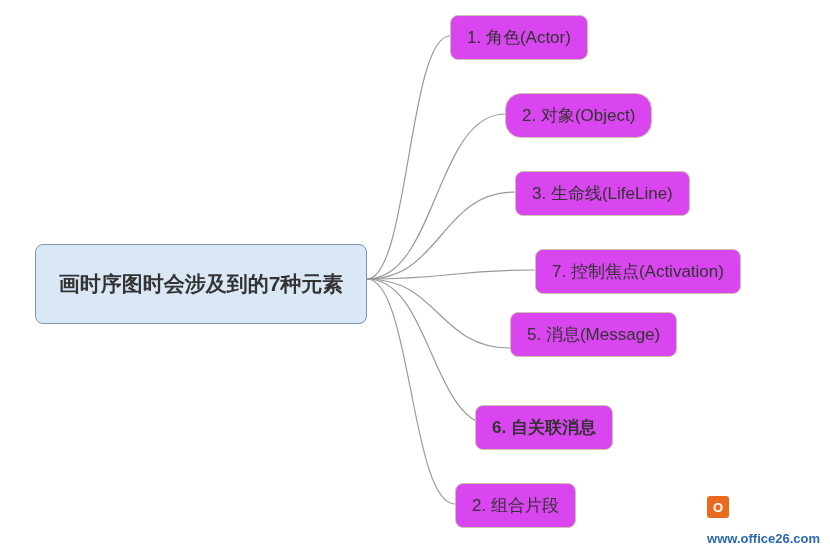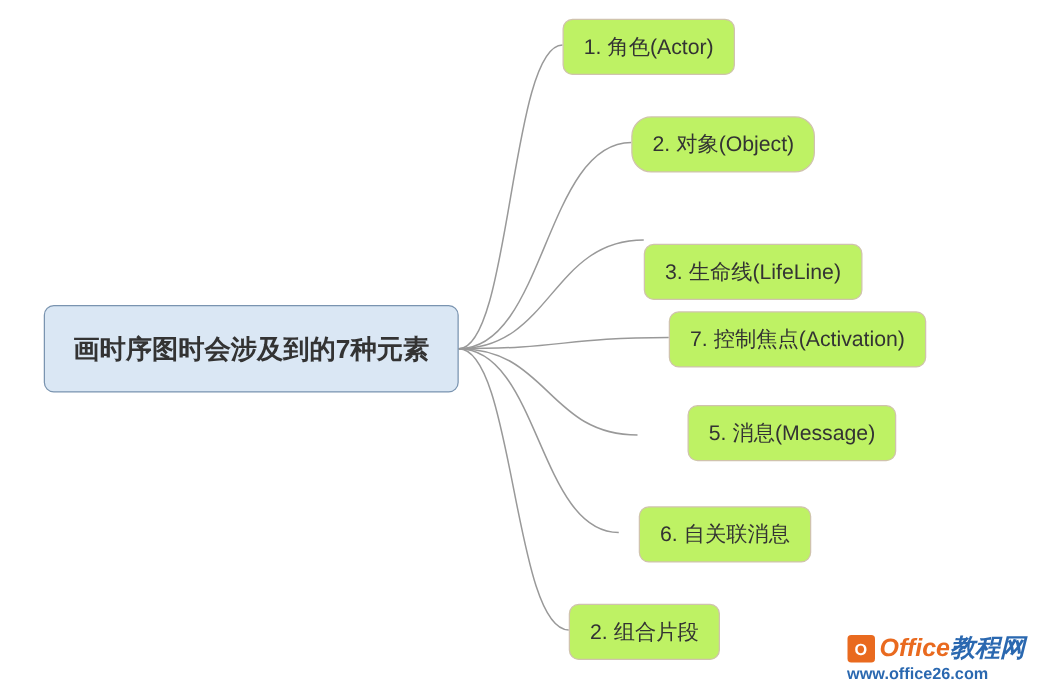--- a/index.html
+++ b/index.html
@@ -13,34 +13,34 @@
       position: relative;
       background: #ffffff;
       font-family: "Microsoft YaHei", "PingFang SC", sans-serif;
       overflow: hidden;
     }
     .root-node {
       position: absolute;
       left: 35px;
       top: 244px;
       width: 332px;
-      height: 70px;
+      height: 80px;
       background: #dae7f4;
       border: 1px solid #7a94b0;
       border-radius: 8px;
       display: flex;
       align-items: center;
       justify-content: center;
       font-size: 21px;
       font-weight: bold;
       color: #333;
     }
     .child-node {
       position: absolute;
-      background: #bef264;
+      background: #d946ef;
       border: 1px solid #d0c3ad;
       border-radius: 8px;
       padding: 10px 16px;
       font-size: 17px;
       color: #333;
       white-space: nowrap;
     }
     .svg-layer {
       position: absolute;
       left: 0;
@@ -82,21 +82,21 @@
       font-size: 20px;
       font-weight: bold;
       font-style: italic;
     }
     .wm-office { color: #e96a1f; }
     .wm-suffix { color: #2a68b0; }
     .wm-url {
       font-size: 13px;
       color: #2a68b0;
       font-weight: bold;
-      margin-top: 2px;
+      margin-top: 14px;
     }
   </style>
 </head>
 <body>
 
 <svg class="svg-layer">
     <path d="M 367 279 C 408.5 279, 408.5 36, 450 36" class="connector"></path>
     <path d="M 367 279 C 436 279, 436 114, 505 114" class="connector"></path>
     <path d="M 367 279 C 441 279, 441 192, 515 192" class="connector"></path>
     <path d="M 367 279 C 451 279, 451 270, 535 270" class="connector"></path>
@@ -105,28 +105,25 @@
     <path d="M 367 279 C 411 279, 411 504, 455 504" class="connector"></path>
   </svg>
 
 <div class="root-node">
   <span>画时序图时会涉及到的7种元素</span>
 </div>
 
 <div id="children-container">
     <div class="child-node" style="left: 450px; top: 15px;"><span>1. 角色(Actor)</span></div>
     <div class="child-node" style="left: 505px; top: 93px; border-radius: 16px;"><span>2. 对象(Object)</span></div>
-    <div class="child-node" style="left: 515px; top: 171px; margin-top: 24px;"><span>3. 生命线(LifeLine)</span></div>
+    <div class="child-node" style="left: 515px; top: 171px;"><span>3. 生命线(LifeLine)</span></div>
     <div class="child-node" style="left: 535px; top: 249px;"><span>7. 控制焦点(Activation)</span></div>
-    <div class="child-node" style="left: 510px; top: 324px; margin-left: 40px;"><span>5. 消息(Message)</span></div>
-    <div class="child-node" style="left: 511px; top: 405px;"><span>6. 自关联消息</span></div>
+    <div class="child-node" style="left: 510px; top: 312px;"><span>5. 消息(Message)</span></div>
+    <div class="child-node" style="left: 475px; top: 405px; font-weight: bold;"><span>6. 自关联消息</span></div>
     <div class="child-node" style="left: 455px; top: 483px;"><span>2. 组合片段</span></div>
   </div>
 
 <div class="watermark">
   <div class="wm-top">
     <span class="wm-icon">O</span>
-    <span class="wm-brand">
-      <span class="wm-office">Office</span><span class="wm-suffix">教程网</span>
-    </span>
   </div>
   <div class="wm-url">www.office26.com</div>
 </div>
 
 </body></html>

